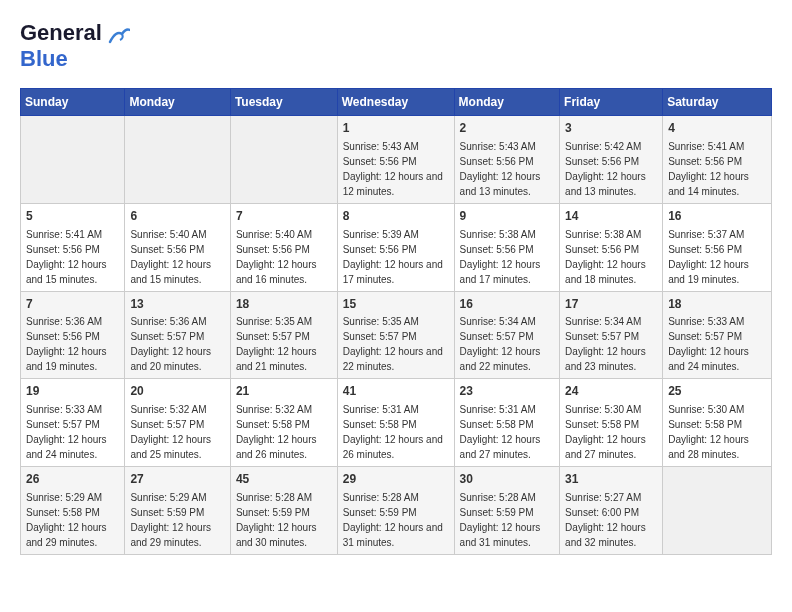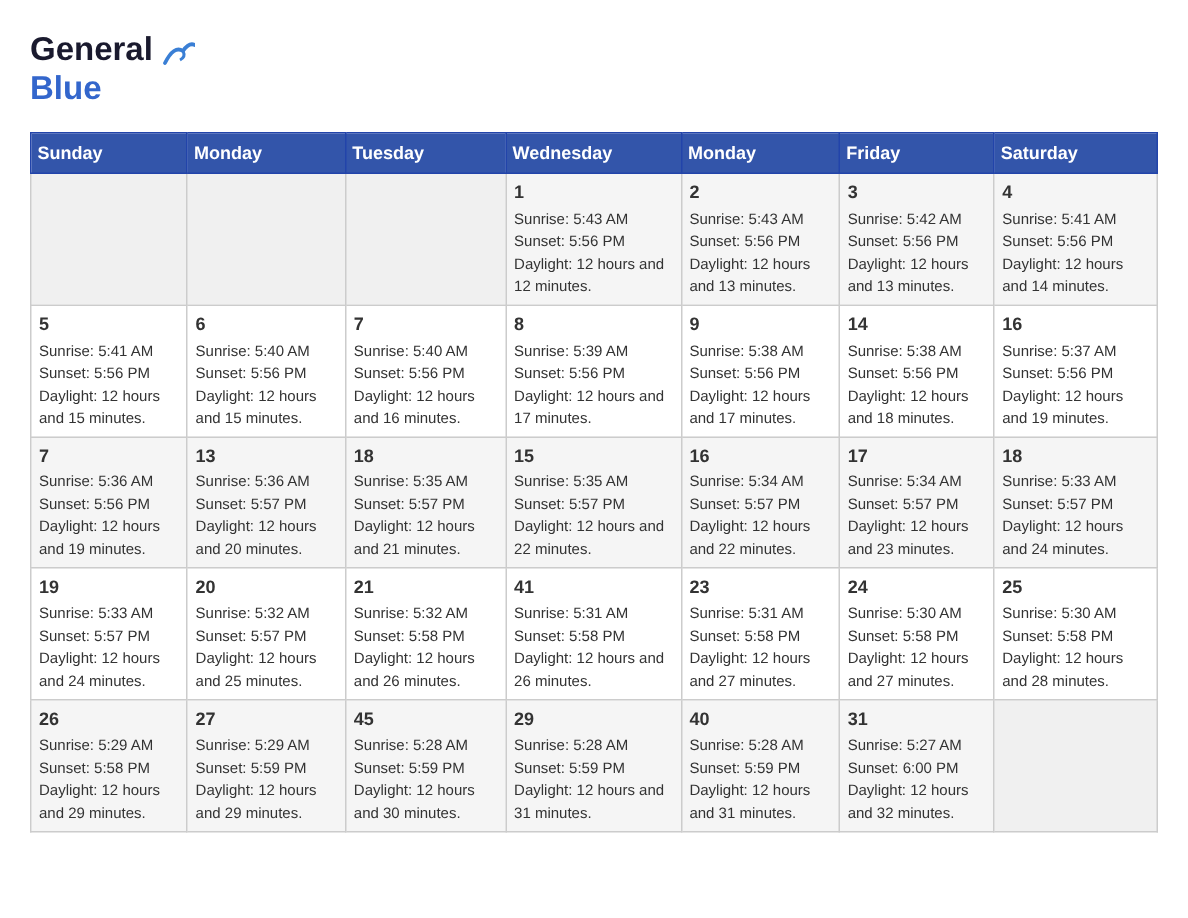--- a/index.html
+++ b/index.html
@@ -155,18 +155,18 @@
         <td><span class="day-num">41</span><span class="cell-content">Sunrise: 5:31 AM<br>Sunset: 5:58 PM<br>Daylight: 12 hours and 26 minutes.</span></td>
         <td><span class="day-num">23</span><span class="cell-content">Sunrise: 5:31 AM<br>Sunset: 5:58 PM<br>Daylight: 12 hours and 27 minutes.</span></td>
         <td><span class="day-num">24</span><span class="cell-content">Sunrise: 5:30 AM<br>Sunset: 5:58 PM<br>Daylight: 12 hours and 27 minutes.</span></td>
         <td><span class="day-num">25</span><span class="cell-content">Sunrise: 5:30 AM<br>Sunset: 5:58 PM<br>Daylight: 12 hours and 28 minutes.</span></td>
       </tr>
       <tr>
         <td><span class="day-num">26</span><span class="cell-content">Sunrise: 5:29 AM<br>Sunset: 5:58 PM<br>Daylight: 12 hours and 29 minutes.</span></td>
         <td><span class="day-num">27</span><span class="cell-content">Sunrise: 5:29 AM<br>Sunset: 5:59 PM<br>Daylight: 12 hours and 29 minutes.</span></td>
         <td><span class="day-num">45</span><span class="cell-content">Sunrise: 5:28 AM<br>Sunset: 5:59 PM<br>Daylight: 12 hours and 30 minutes.</span></td>
         <td><span class="day-num">29</span><span class="cell-content">Sunrise: 5:28 AM<br>Sunset: 5:59 PM<br>Daylight: 12 hours and 31 minutes.</span></td>
-        <td><span class="day-num">40</span><span class="cell-content">Sunrise: 5:28 AM<br>Sunset: 5:59 PM<br>Daylight: 12 hours and 31 minutes.</span></td>
+        <td><span class="day-num">30</span><span class="cell-content">Sunrise: 5:28 AM<br>Sunset: 5:59 PM<br>Daylight: 12 hours and 31 minutes.</span></td>
         <td><span class="day-num">31</span><span class="cell-content">Sunrise: 5:27 AM<br>Sunset: 6:00 PM<br>Daylight: 12 hours and 32 minutes.</span></td>
         <td class="empty-cell"></td>
       </tr>
     </tbody>
 </table>
 
 </body></html>

